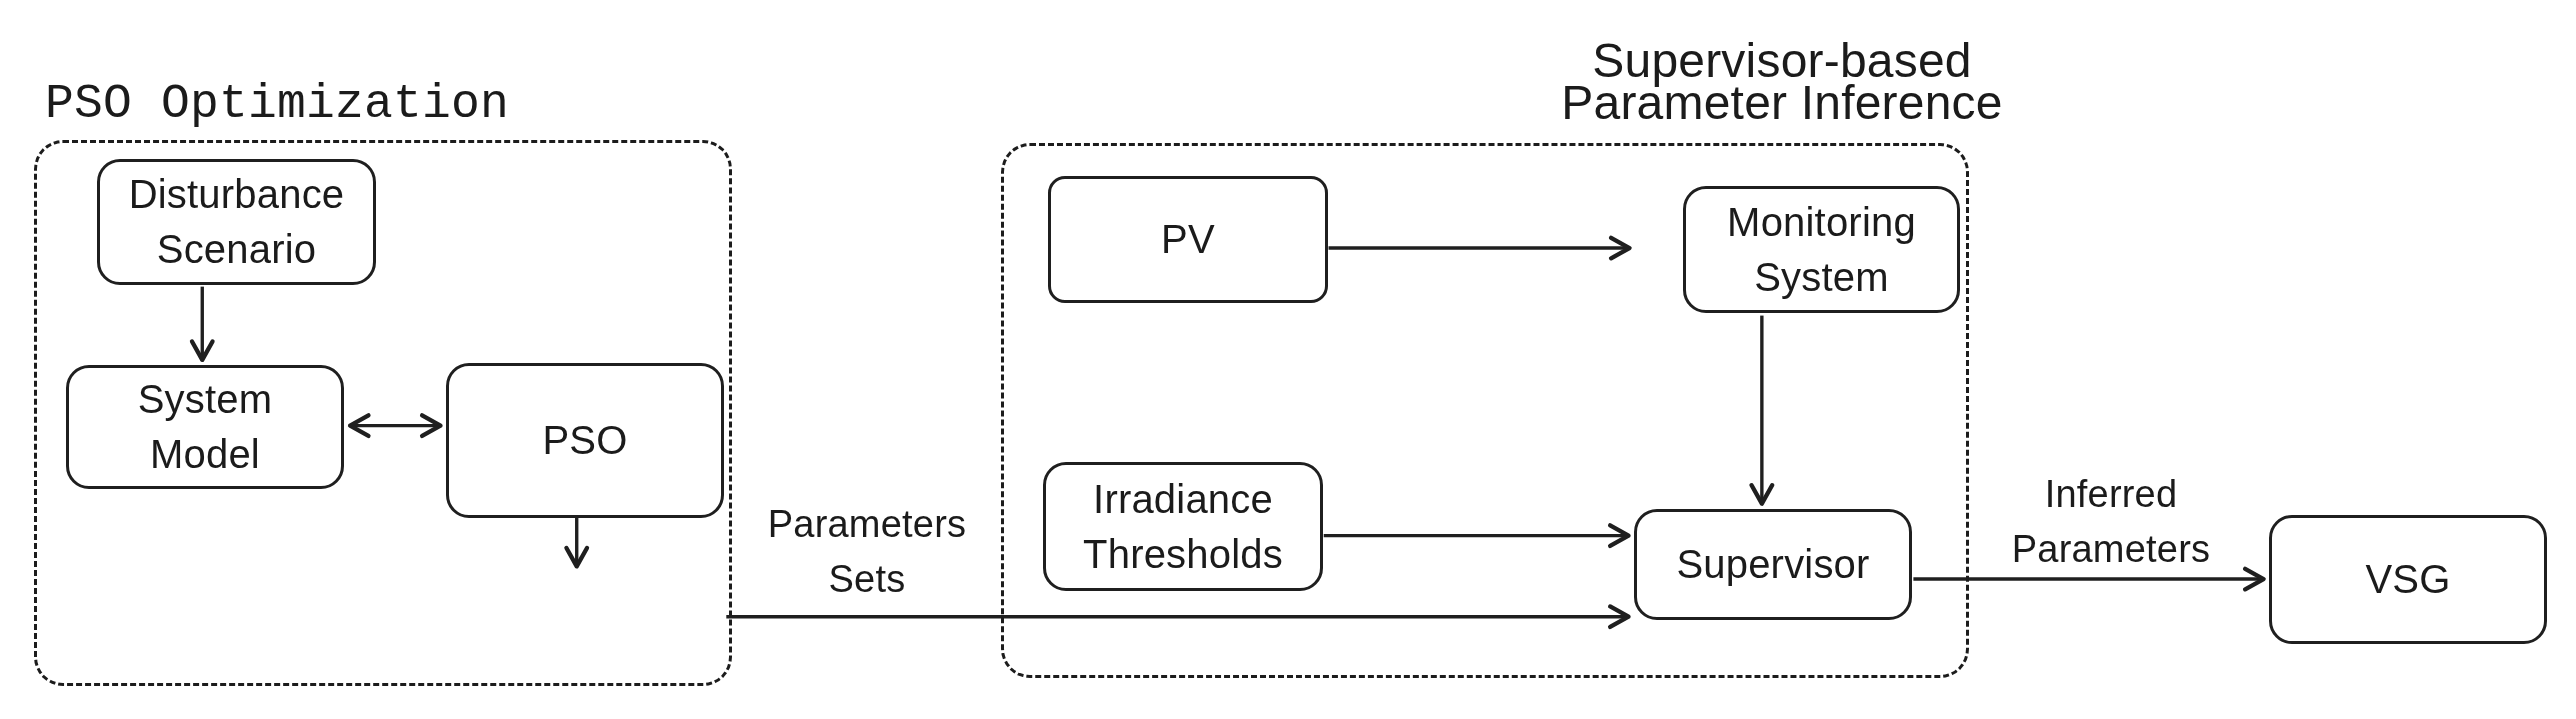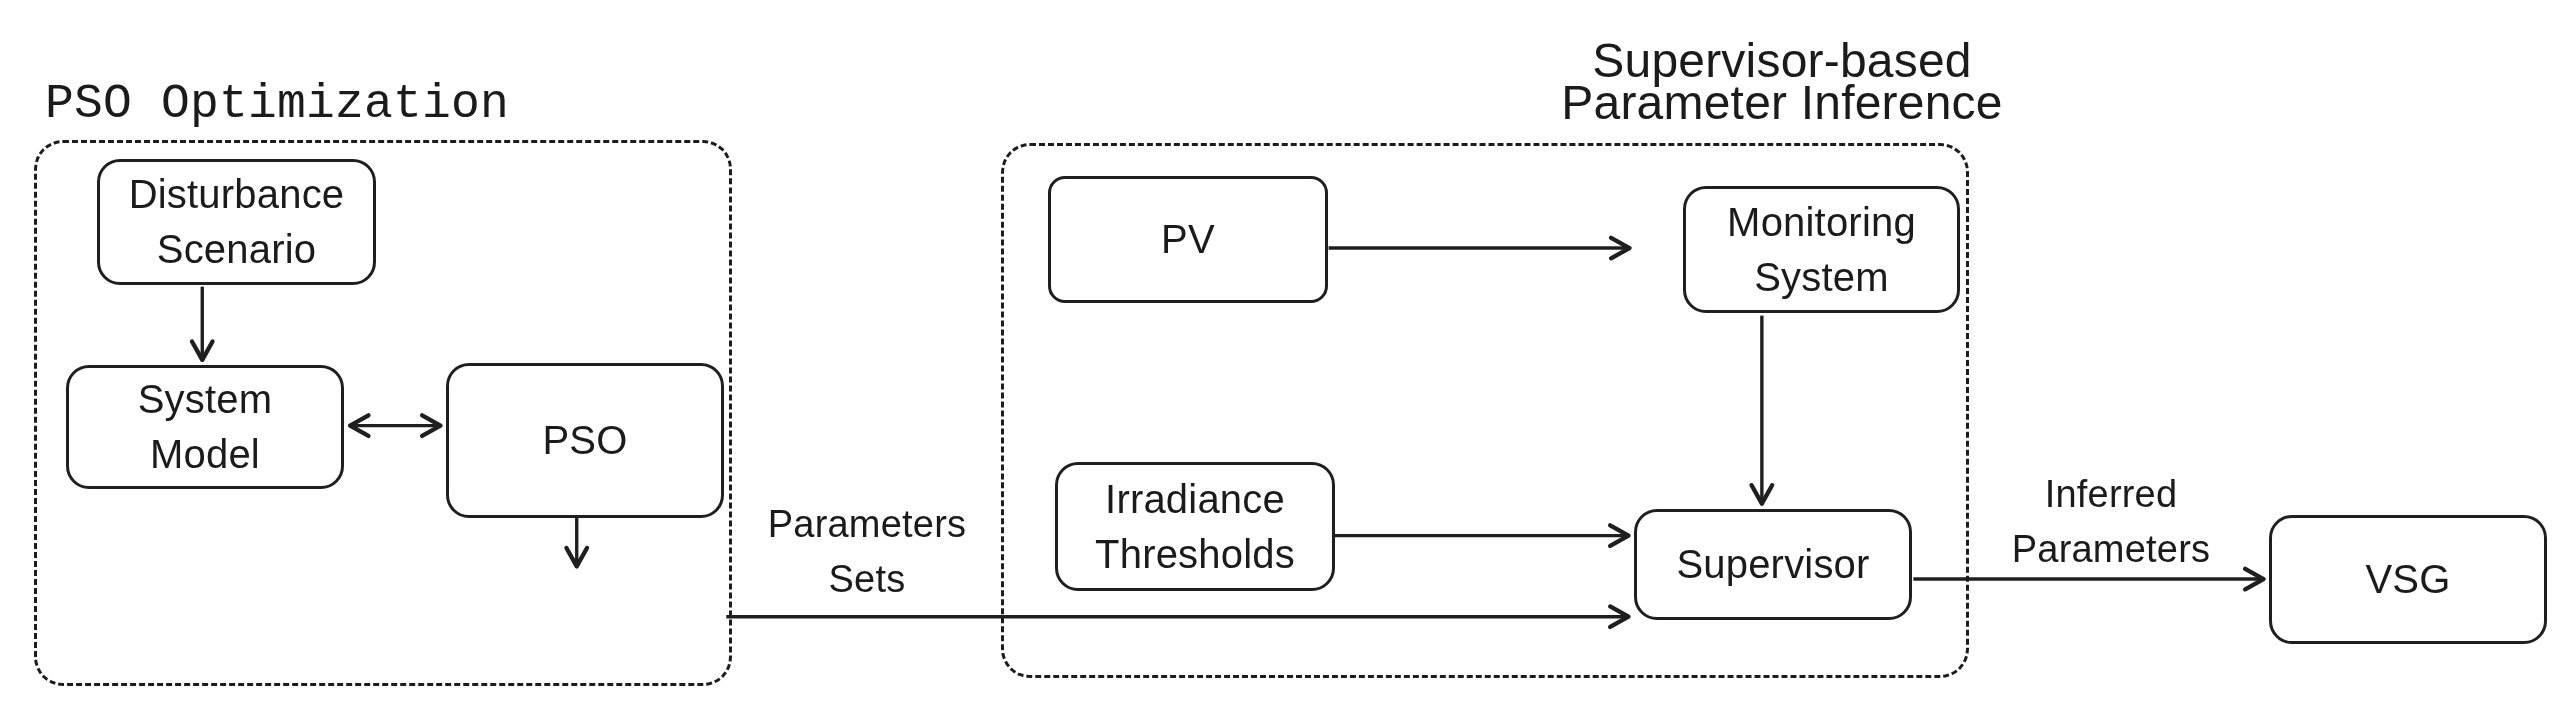--- a/index.html
+++ b/index.html
@@ -31,21 +31,21 @@
   }
   .title-left{ text-align:center;font-family:Liberation Mono, monospace; }
   .title-center{ transform:translate(-50%,-50%); text-align:center; }
 
   
   #n-disturbance{ left:61px;  top:159px; width:279px; height:126px;margin-left:36px; }
   #n-system-model{left:66px;  top:365px; width:278px; height:124px; }
   #n-pso{         left:446px; top:363px; width:278px; height:155px; }
   #n-pv{          left:1048px;top:176px; width:280px; height:127px;border-radius:17px; }
   #n-monitoring{  left:1635px;top:186px; width:277px; height:127px;margin-left:48px; }
-  #n-irradiance{  left:1043px;top:462px; width:280px; height:129px;margin-left:12px; }
+  #n-irradiance{  left:1043px;top:462px; width:280px; height:129px; }
   #n-supervisor{  left:1634px;top:509px; width:278px; height:111px; }
   #n-vsg{         left:2269px;top:515px; width:278px; height:129px; }
 
   #g-pso{        left:34px;   top:140px; width:698px;  height:546px; }
   #g-supervisor{ left:1001px; top:143px; width:968px; height:535px; }
 
   #t-pso{        left:45px;  top:83px; }
   #t-supervisor{ left:1782px; top:82px; }
 
   #l-optimal{ left:578px;  top:617px; }

